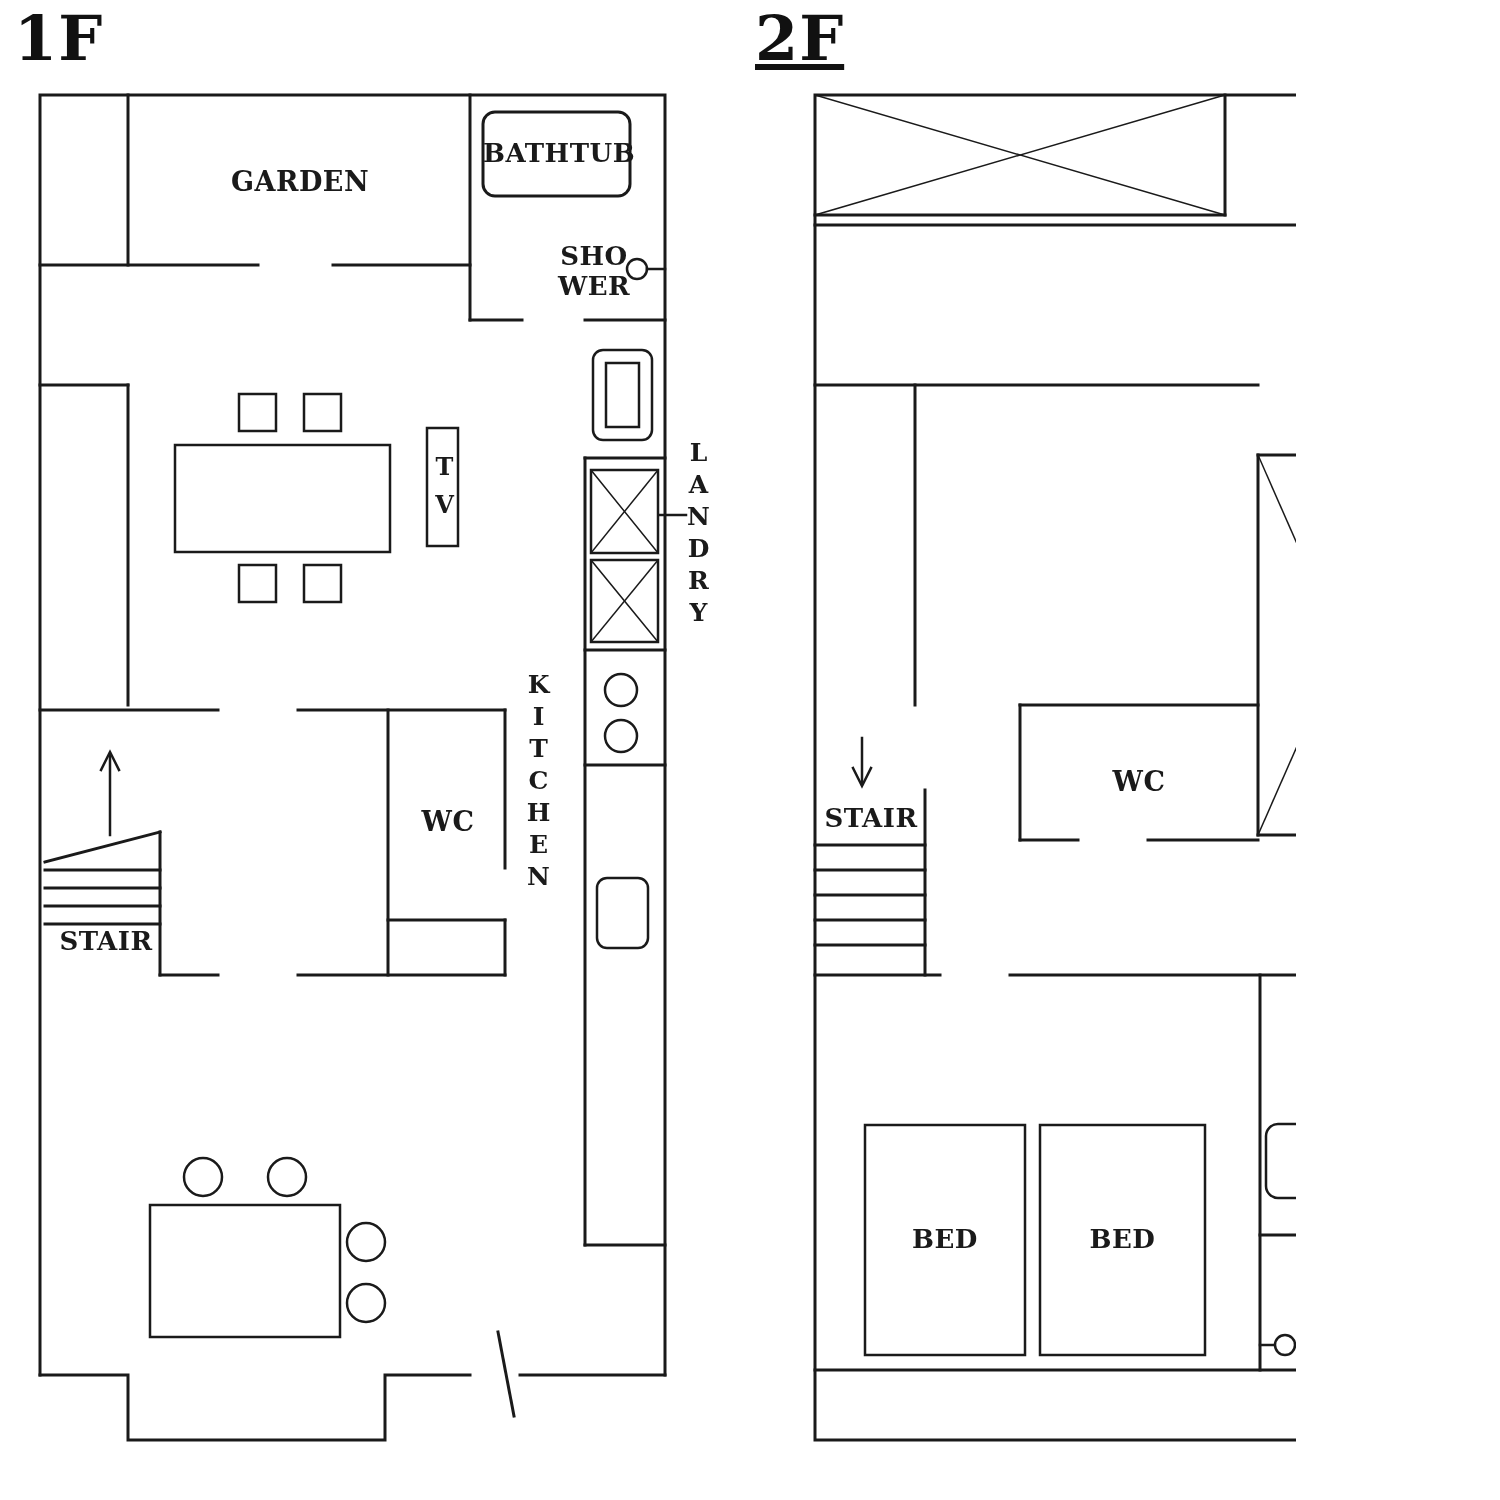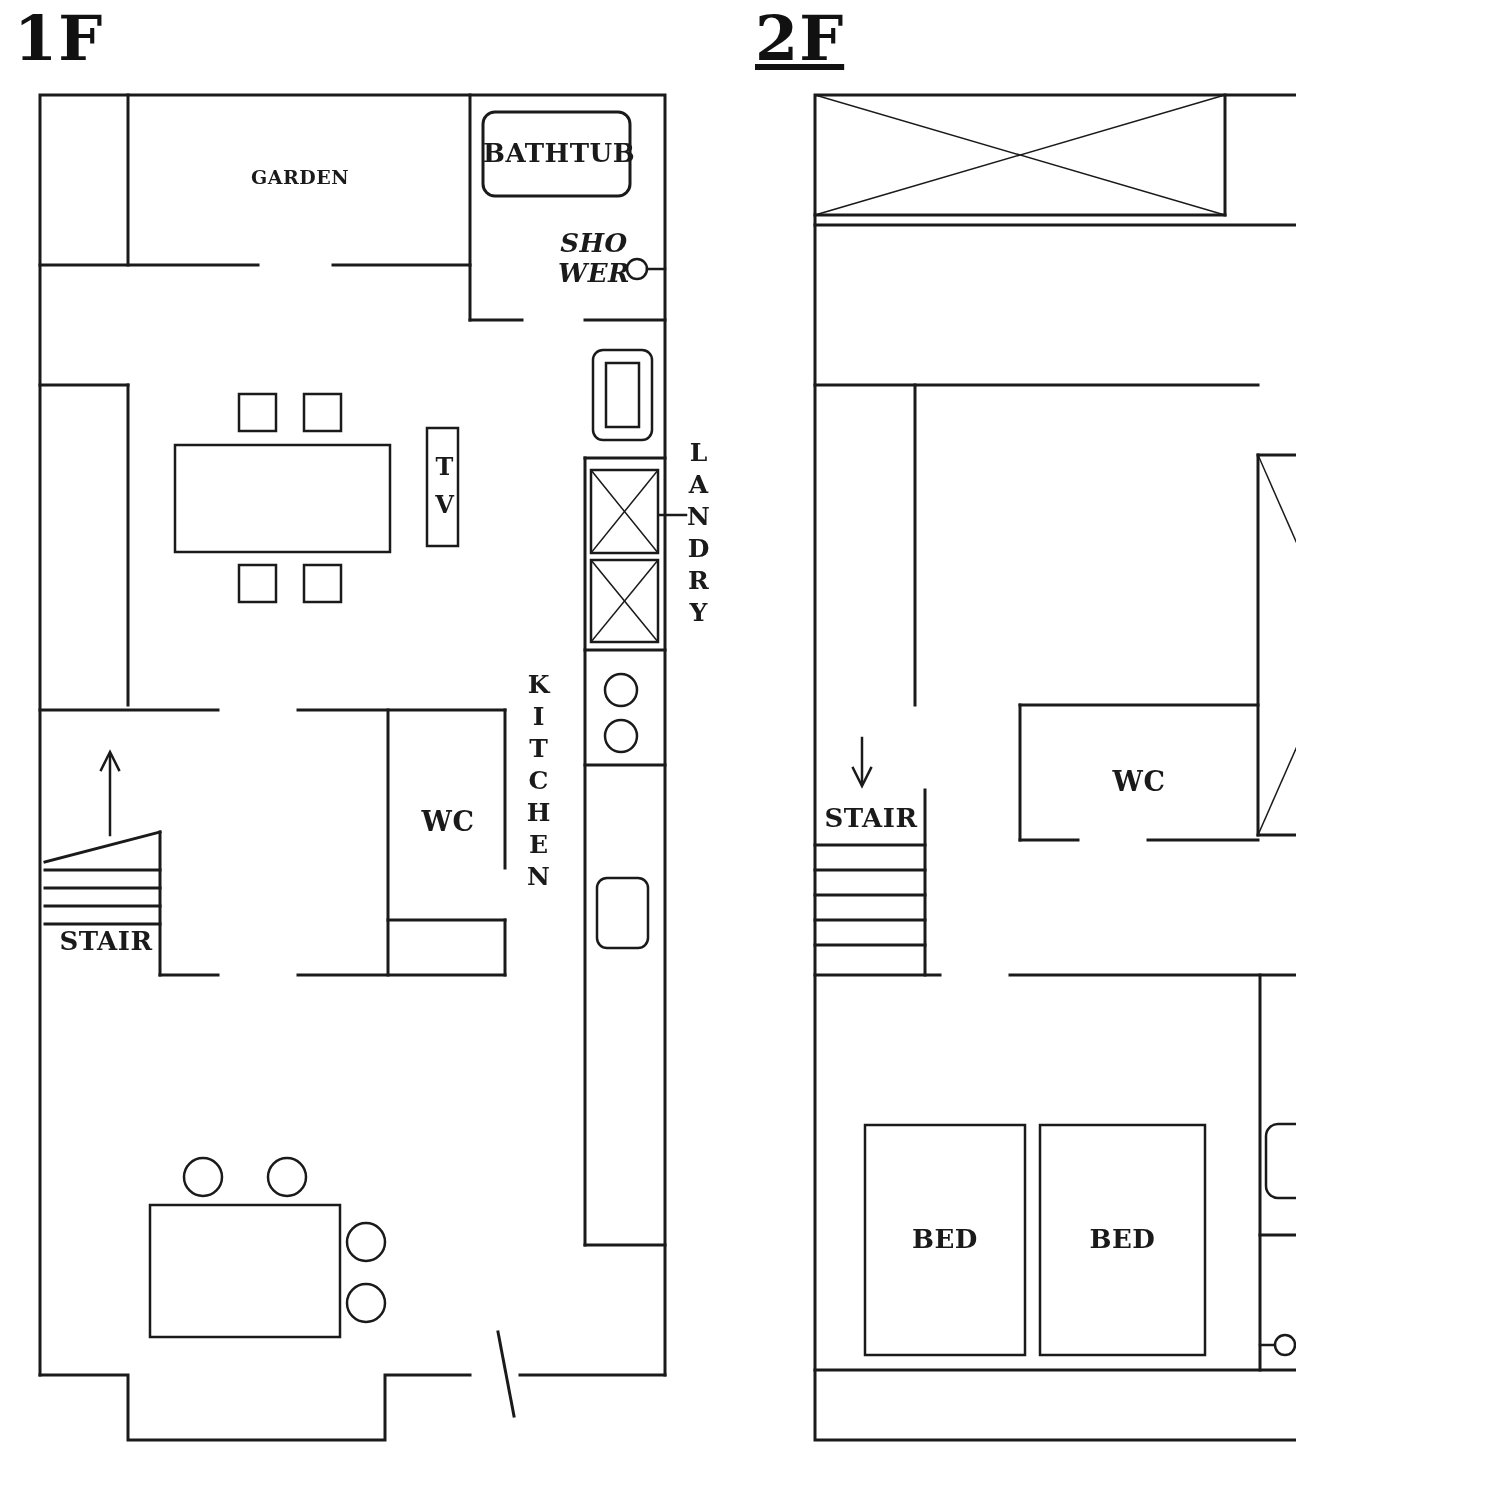--- a/index.html
+++ b/index.html
@@ -201,23 +201,23 @@
 
     <g stroke-width="2.5">
       <line x1="1260" y1="1345" x2="1274" y2="1345"></line>
       <circle cx="1285" cy="1345" r="10"></circle>
     </g>
   </svg>
 
   <div class="floor-title" style="left:14px;top:2px;">1F</div>
   <div class="floor-title" style="left:755px;top:2px;text-decoration:underline;">2F</div>
 
-  <div class="lbl" style="left:210px;top:166px;width:180px;font-size:19px;">GARDEN</div>
+  <div class="lbl" style="left:210px;top:166px;width:180px;font-size:27px;">GARDEN</div>
   <div class="lbl" style="left:483px;top:138px;width:147px;">BATHTUB</div>
-  <div class="lbl" style="left:548px;top:229px;width:92px;line-height:1.15;font-style:italic;">SHO WER</div>
+  <div class="lbl" style="left:548px;top:242px;width:92px;line-height:1.15;">SHO WER</div>
   <div class="vtext" style="left:684px;top:438px;letter-spacing:3px;">LANDRY</div>
   <div class="vtext" style="left:524px;top:670px;letter-spacing:3px;">KITCHEN</div>
   <div class="vtext wide" style="left:430px;top:452px;">TV</div>
   <div class="lbl" style="left:398px;top:806px;width:100px;font-size:27px;">WC</div>
   <div class="lbl" style="left:50px;top:926px;width:112px;">STAIR</div>
 
   <div class="lbl" style="left:817px;top:803px;width:108px;">STAIR</div>
   <div class="lbl" style="left:1094px;top:766px;width:90px;font-size:27px;">WC</div>
   <div class="lbl" style="left:865px;top:1224px;width:160px;">BED</div>
   <div class="lbl" style="left:1040px;top:1224px;width:165px;">BED</div>

